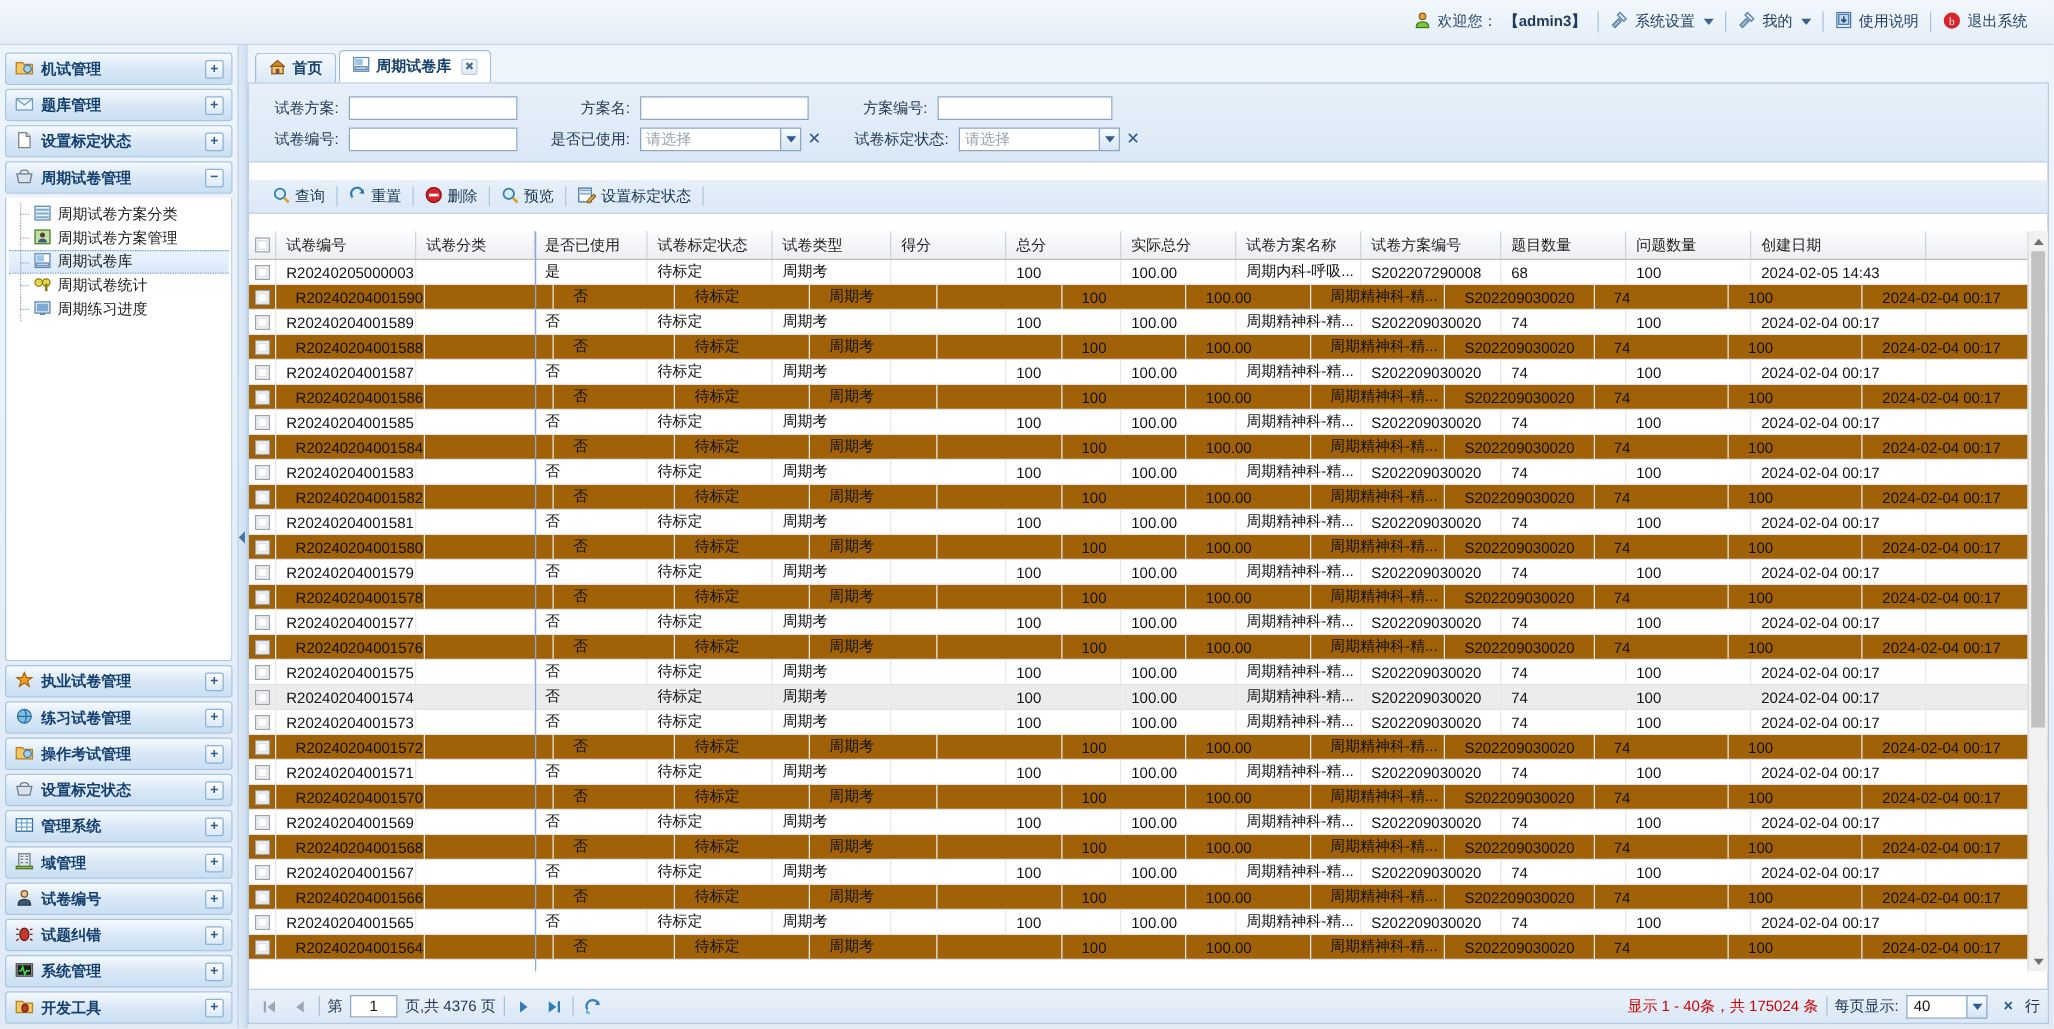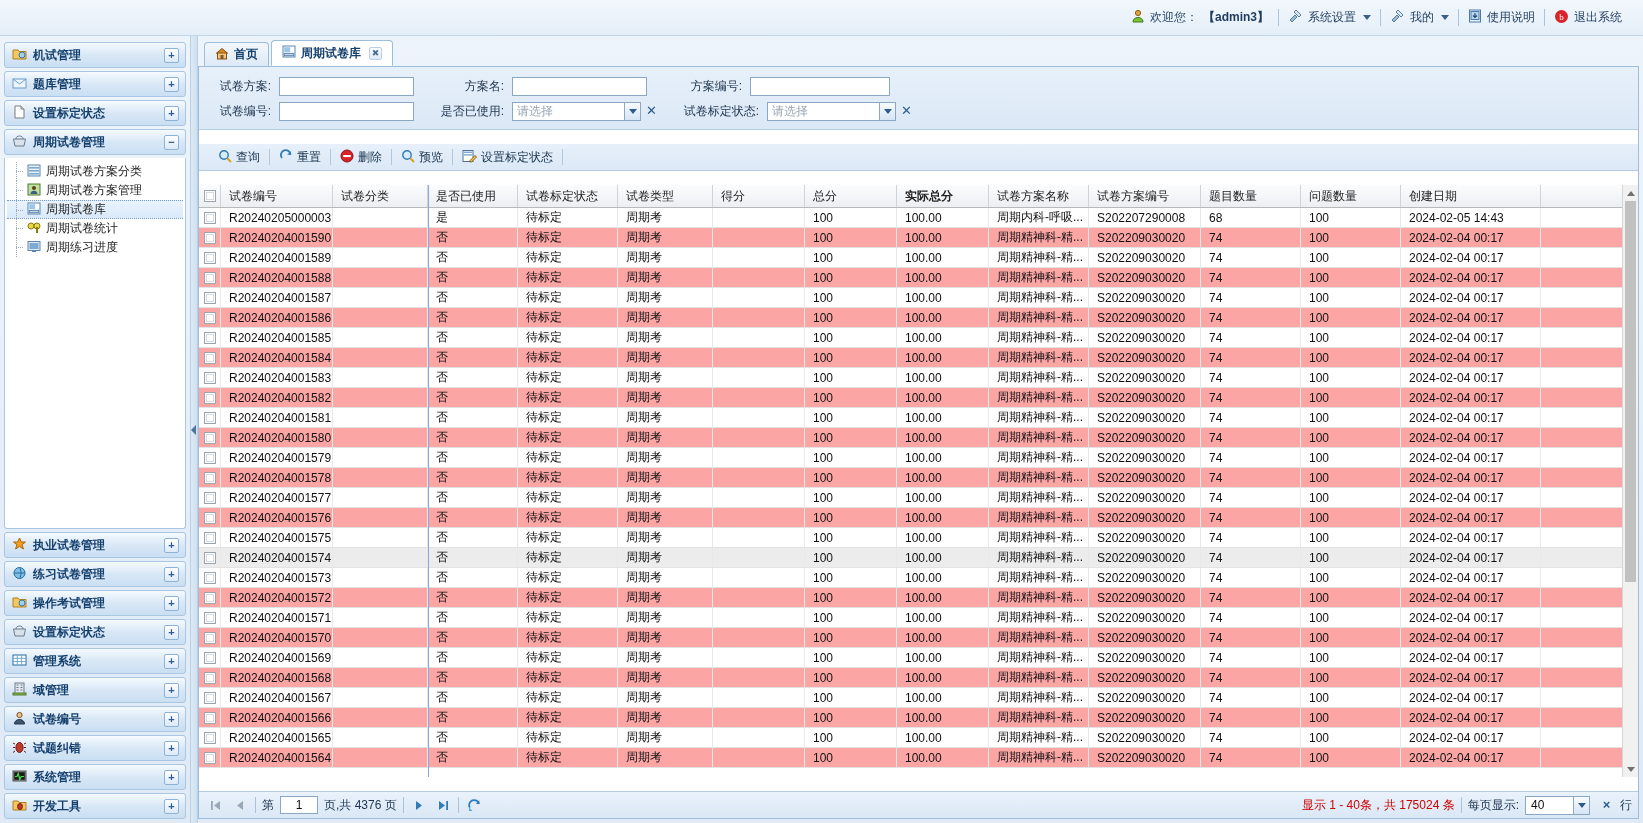--- a/index.html
+++ b/index.html
@@ -191,21 +191,21 @@
   }
   .gh {
     border-right: 1px solid #cfd4d9;
     display: flex; align-items: center;
     padding-left: 8px;
     color: #222; font-weight: normal;
     overflow: hidden; white-space: nowrap;
   }
   .gbody { flex: 1 1 auto; min-height: 0; overflow: hidden; position: relative; }
   .grow { display: flex; height: 20px; border-bottom: 1px solid #e3e3e3; }
-  .grow.alt { background: #fca5a5; }
+  .grow.alt { background: #a16207; justify-content: space-between; }
   .grow.hover { background: #ececec; }
   .gc {
     border-right: 1px solid #e8e8e8;
     display: flex; align-items: center;
     padding-left: 8px;
     color: #111; overflow: hidden; white-space: nowrap;
   }
   .gc.cb { padding-left: 0; justify-content: center; border-right: 1px solid #e8e8e8; }
   .cbx {
     width: 12px; height: 12px;
@@ -623,21 +623,21 @@
               <div class="gh" style="flex: 0 0 22px; padding-left: 0px; justify-content: center;">
                 <div class="cbx"></div>
               </div>
               <div class="gh" style="flex: 0 0 112px;">试卷编号</div>
               <div class="gh" style="flex: 0 0 95px;">试卷分类</div>
               <div class="gh" style="flex: 0 0 90px;">是否已使用</div>
               <div class="gh" style="flex: 0 0 100px;">试卷标定状态</div>
               <div class="gh" style="flex: 0 0 95px;">试卷类型</div>
               <div class="gh" style="flex: 0 0 92px;">得分</div>
               <div class="gh" style="flex: 0 0 92px;">总分</div>
-              <div class="gh" style="flex: 0 0 92px; font-weight: bold;">实际总分</div>
+              <div class="gh" style="flex: 0 0 92px;">实际总分</div>
               <div class="gh" style="flex: 0 0 100px;">试卷方案名称</div>
               <div class="gh" style="flex: 0 0 112px;">试卷方案编号</div>
               <div class="gh" style="flex: 0 0 100px;">题目数量</div>
               <div class="gh" style="flex: 0 0 100px;">问题数量</div>
               <div class="gh" style="flex: 0 0 140px;">创建日期</div>
             </div>
           <div class="gbody" id="grid-body">
               <div class="grow">
                 <div class="gc cb" style="flex: 0 0 22px;">
                   <div class="cbx"></div>

